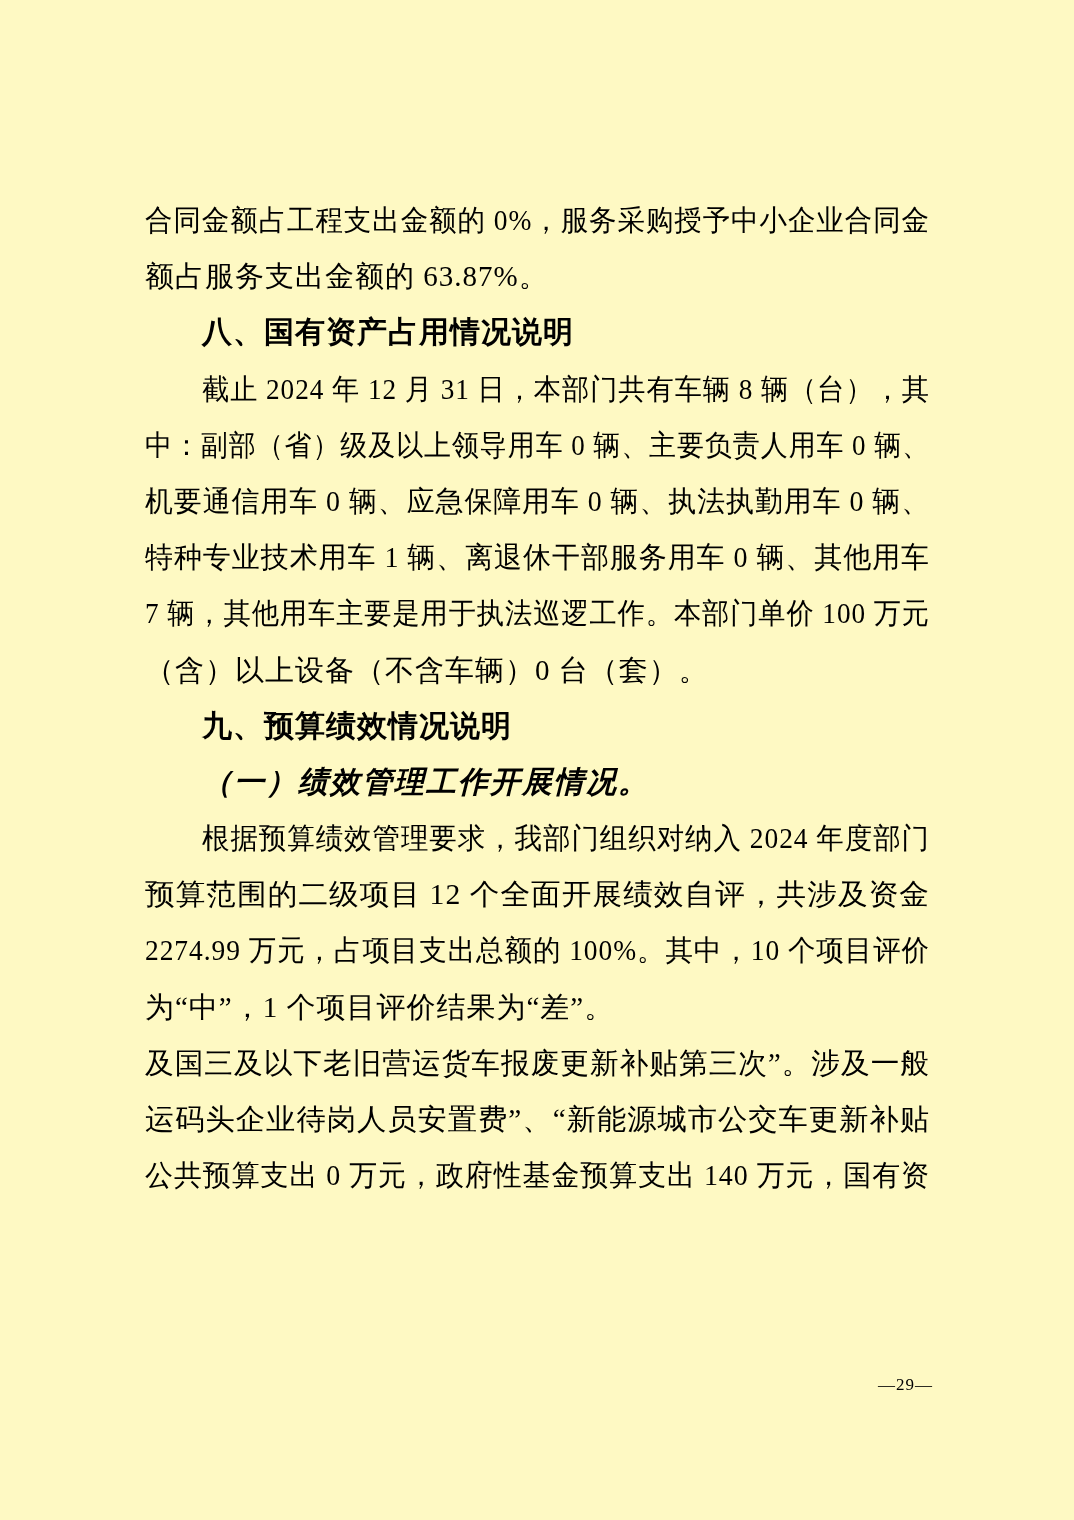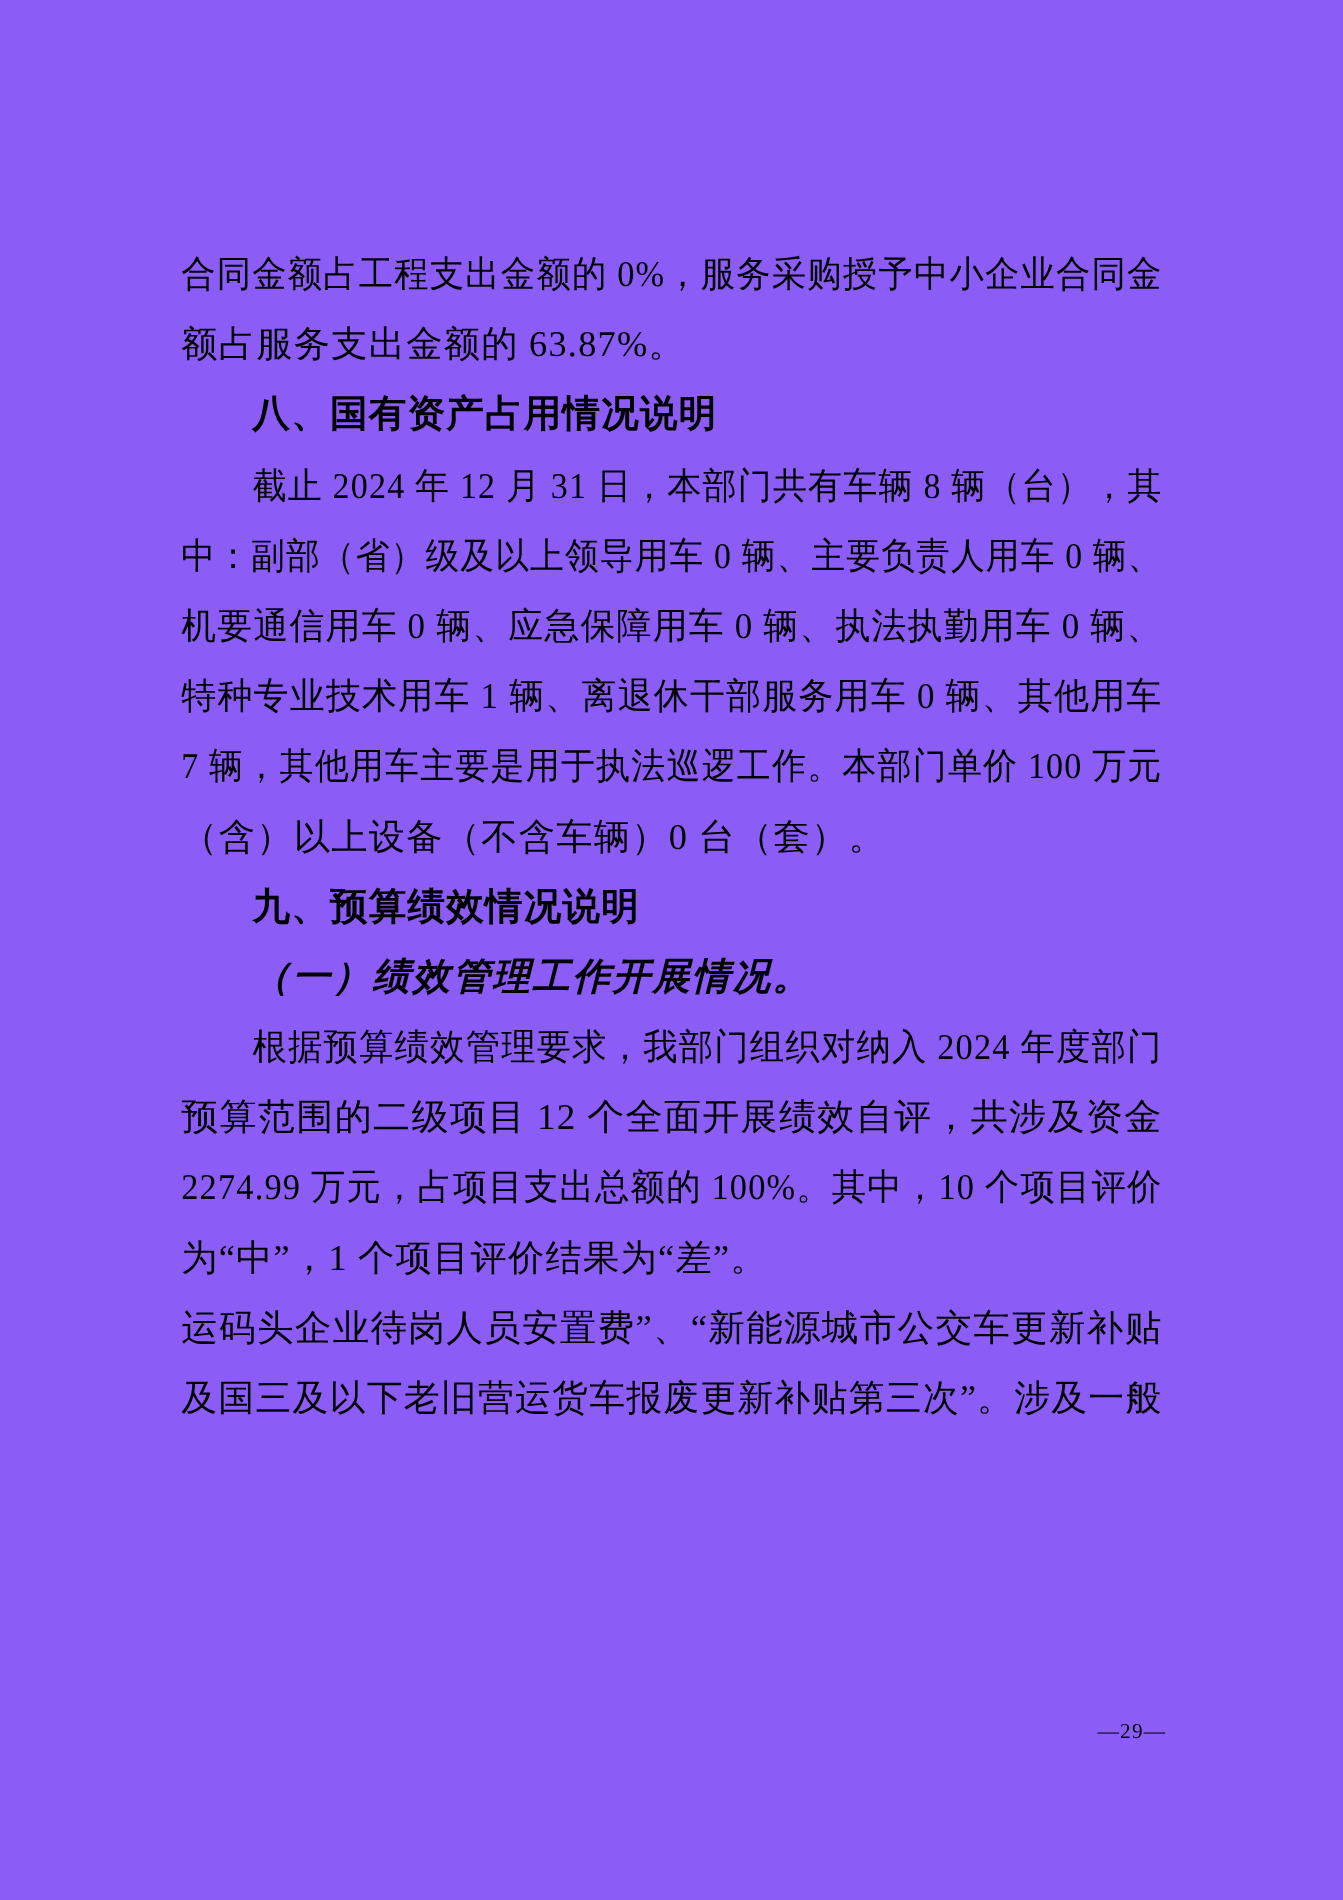--- a/index.html
+++ b/index.html
@@ -4,21 +4,21 @@
 <style>
   html, body { margin: 0; padding: 0; }
   body {
     width: 1074px; height: 1520px;
     background: #ffffff;
     position: relative;
     font-family: "Liberation Serif", serif;
     color: #000000;
     overflow: hidden;
   }
-  .page { position: absolute; inset: 0; background: #8b5cf6; }
+  .page { position: absolute; inset: 0; background: #fef9c3; }
   .text-block {
     position: absolute;
     left: 145px; top: 192px;
     width: 785px;
   }
   .line {
     height: 56.2px;
     line-height: 56.2px;
     font-size: 29px;
     white-space: nowrap;
@@ -67,17 +67,18 @@
     <div class="line fill"><span class="line-text" style="transform: scaleX(0.96201);">机要通信用车 0 辆、应急保障用车 0 辆、执法执勤用车 0 辆、</span></div>
     <div class="line fill"><span class="line-text" style="transform: scaleX(0.964373);">特种专业技术用车 1 辆、离退休干部服务用车 0 辆、其他用车</span></div>
     <div class="line fill"><span class="line-text" style="transform: scaleX(0.938154);">7 辆，其他用车主要是用于执法巡逻工作。本部门单价 100 万元</span></div>
     <div class="line"><span class="line-text">（含）以上设备（不含车辆）0 台（套）。</span></div>
     <div class="line heading indent"><span class="line-text">九、预算绩效情况说明</span></div>
     <div class="line subheading indent"><span class="line-text">（一）绩效管理工作开展情况。</span></div>
     <div class="line indent fill"><span class="line-text" style="transform: scaleX(0.9473);">根据预算绩效管理要求，我部门组织对纳入 2024 年度部门</span></div>
     <div class="line fill"><span class="line-text" style="transform: scaleX(1.0228);">预算范围的二级项目 12 个全面开展绩效自评，共涉及资金</span></div>
     <div class="line fill"><span class="line-text" style="transform: scaleX(0.947299);">2274.99 万元，占项目支出总额的 100%。其中，10 个项目评价</span></div>
     <div class="line"><span class="line-text">为“中”，1 个项目评价结果为“差”。</span></div>
+    <div class="line fill"><span class="line-text" style="transform: scaleX(0.988821);">及国三及以下老旧营运货车报废更新补贴第三次”。涉及一般</span></div>
     <div class="line fill"><span class="line-text" style="transform: scaleX(1.00932);">运码头企业待岗人员安置费”、“新能源城市公交车更新补贴</span></div>
-    <div class="line fill"><span class="line-text" style="transform: scaleX(0.988821);">及国三及以下老旧营运货车报废更新补贴第三次”。涉及一般</span></div>
+    <div class="line fill"><span class="line-text" style="transform: scaleX(0.96319);">公共预算支出 0 万元，政府性基金预算支出 140 万元，国有资</span></div>
   </main>
   <div class="page-number">—29—</div>
 </div>
 
 </body></html>

